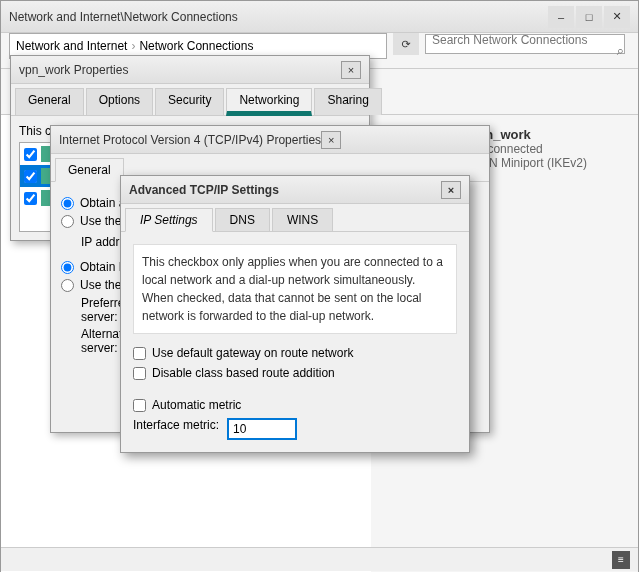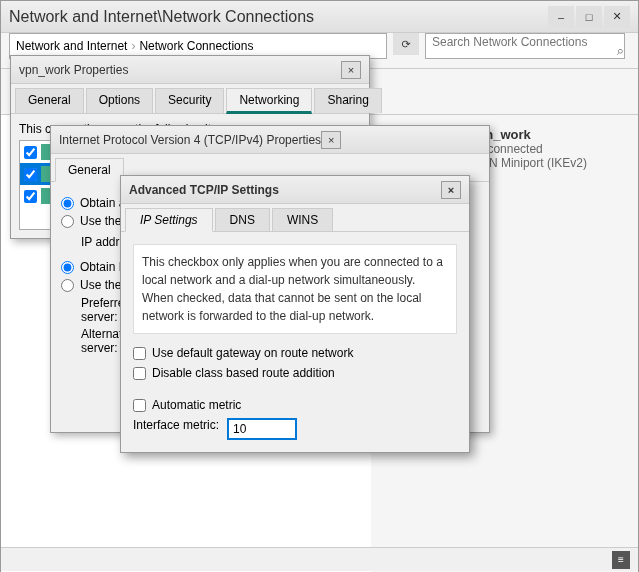--- a/index.html
+++ b/index.html
@@ -29,21 +29,21 @@
       display: flex;
       align-items: center;
       padding: 0 8px;
       border-bottom: 1px solid #ccc;
       font-size: 12px;
       color: #333;
     }
 
     .title-bar-main .title-text {
       flex: 1;
-      font-size: 16px;
+      font-size: 12px;
     }
 
     .window-controls {
       display: flex;
       gap: 2px;
     }
 
     .win-btn {
       width: 26px;
       height: 22px;
@@ -78,21 +78,21 @@
       font-size: 12px;
     }
 
     .breadcrumb-sep {
       color: #999;
       margin: 0 4px;
     }
 
     .search-box {
       width: 200px;
-      height: 26px;
+      height: 20px;
       border: 1px solid #aaa;
       padding: 0 24px 8px 6px;
       font-size: 12px;
       background: white;
       position: relative;
     }
 
     .search-container {
       position: relative;
       width: 205px;
@@ -210,21 +210,21 @@
       border: 1px solid #ccc;
       border-bottom: none;
       background: #e0e0e0;
       cursor: pointer;
       font-size: 12px;
       margin-right: 2px;
     }
 
     .dialog-tab.active {
       background: #f0f0f0;
-      border-bottom: 3px solid #0f766e;
+      border-bottom: 5px solid #0f766e;
       margin-bottom: -1px;
       z-index: 1;
     }
 
     .dialog-content {
       padding: 8px;
       background: #f0f0f0;
     }
 
     .items-label {

